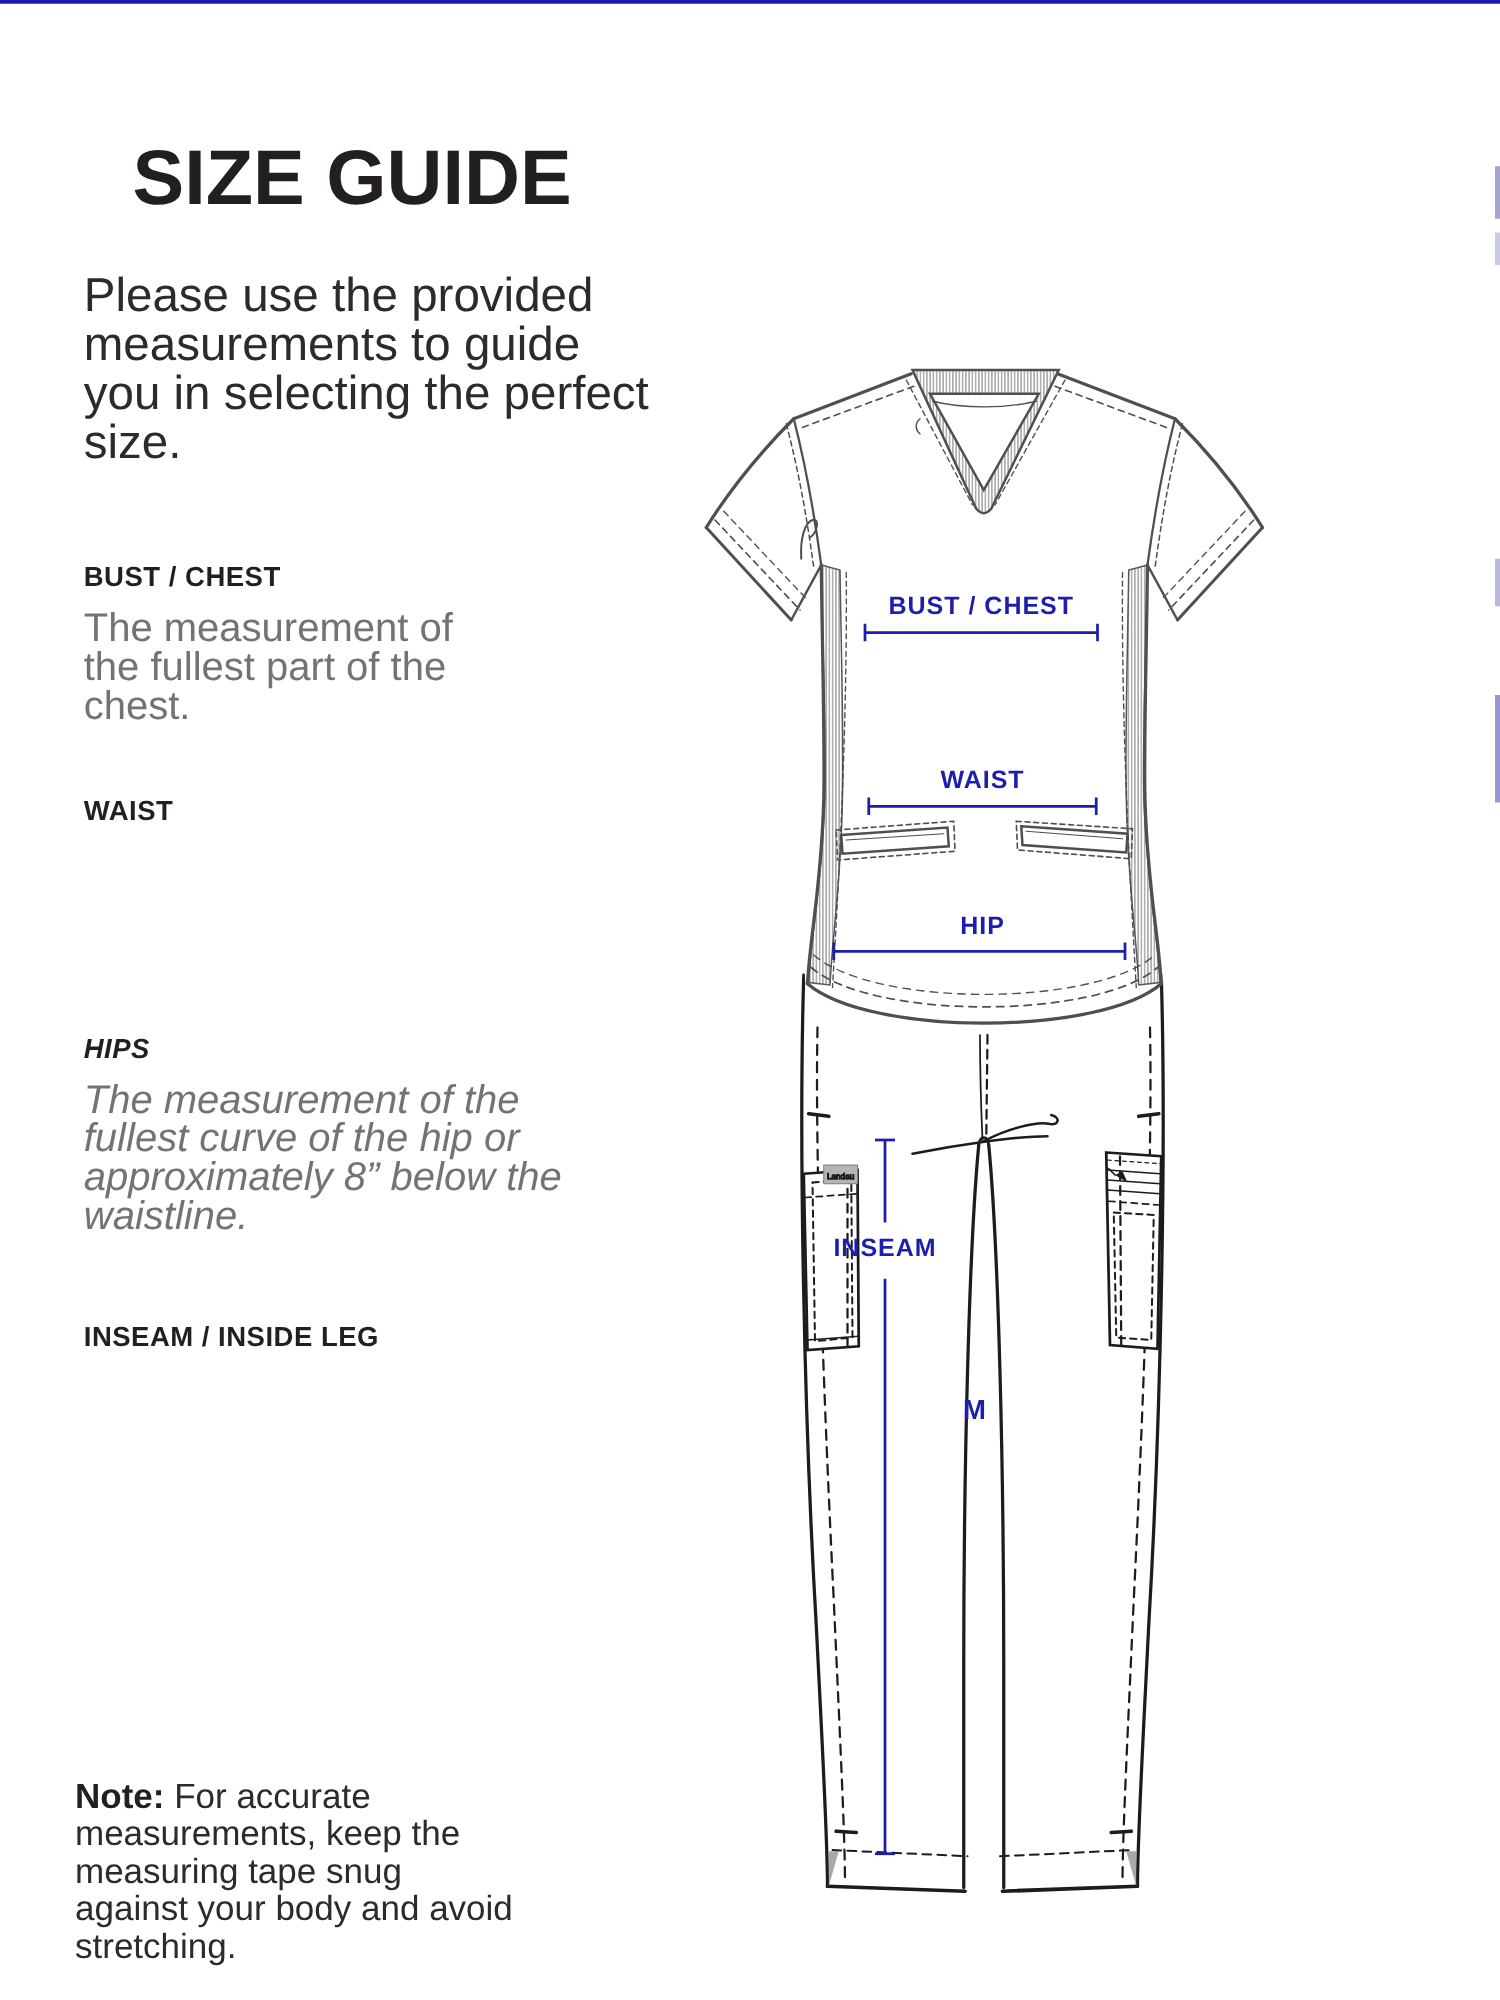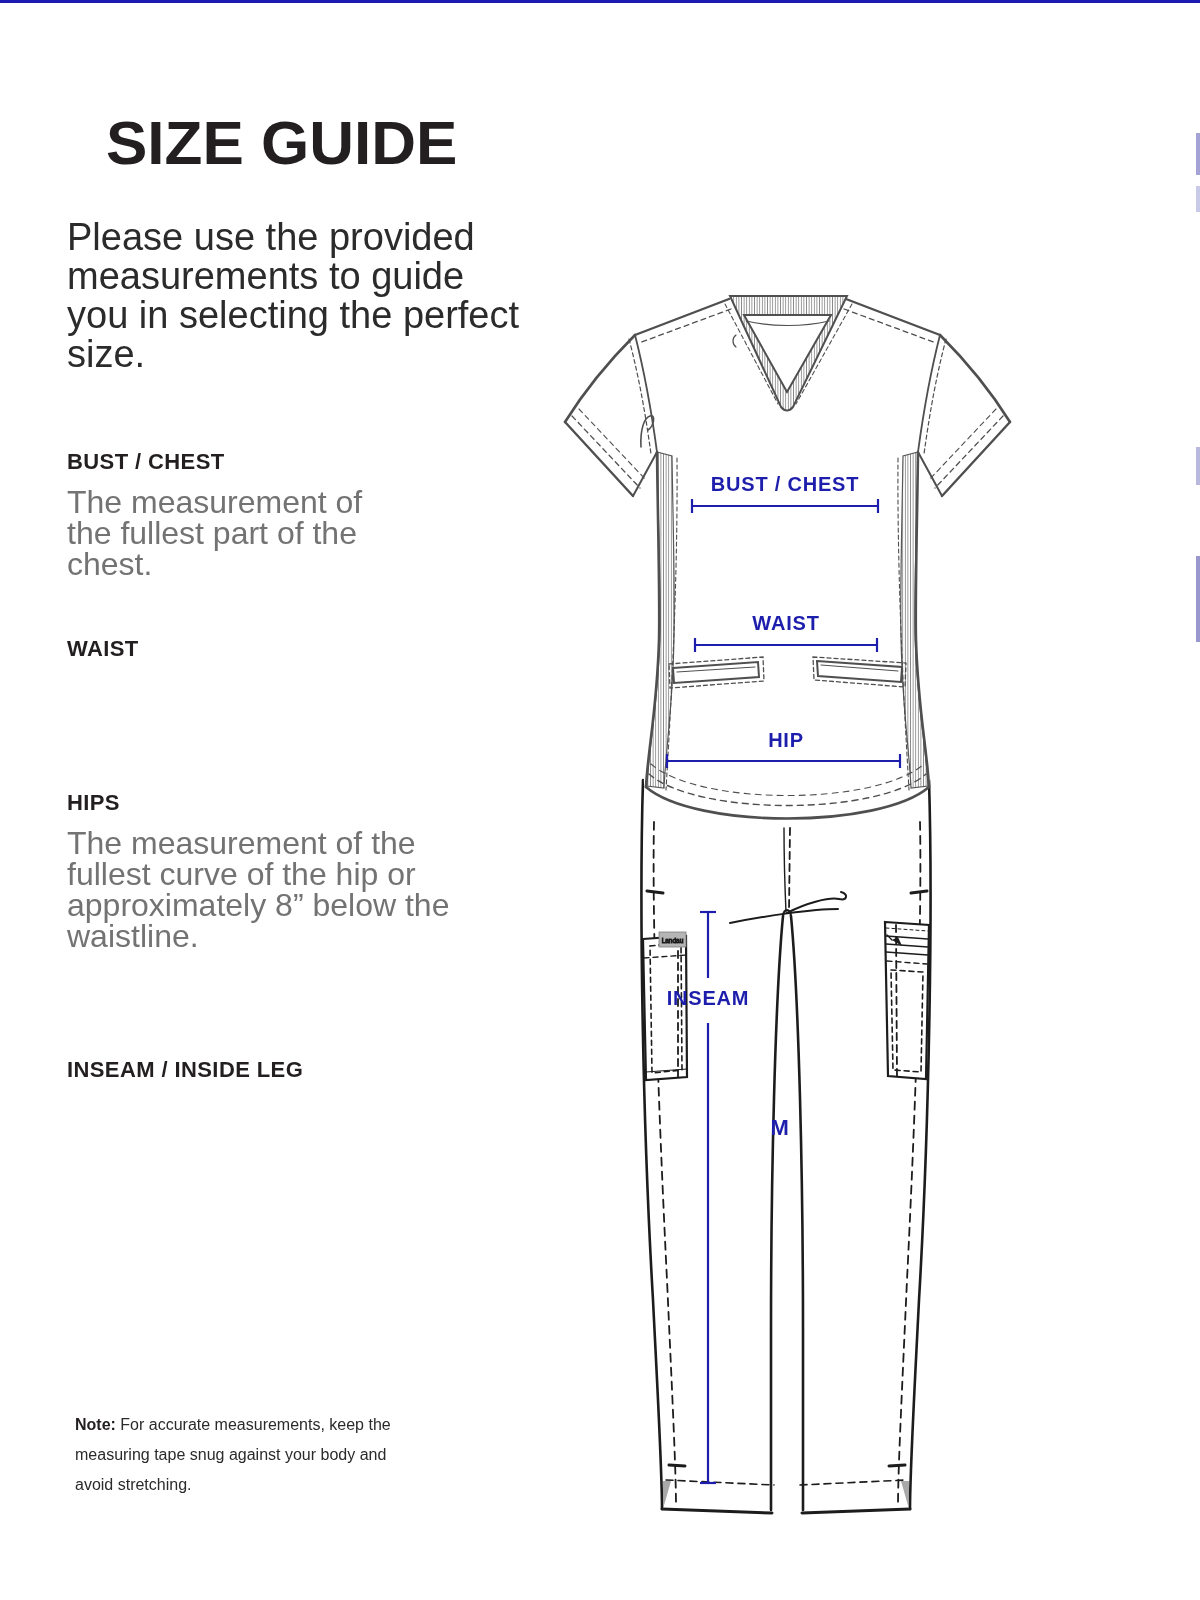--- a/index.html
+++ b/index.html
@@ -17,25 +17,25 @@
     position:absolute;left:67px;top:180px;width:462px;
     font-size:38px;line-height:39px;color:#2b2b2b;
   }
   .section{position:absolute;left:67px;}
   .section h3{
     margin:0;font-size:22px;font-weight:bold;letter-spacing:.4px;color:#231f20;
   }
   .section p{margin:12px 0 0 0;font-size:32px;line-height:31px;color:#737373;}
   .s1{top:449px;} .s1 p{width:305px;}
   .s2{top:636px;} .s2 p{width:335px;}
-  .s3{top:790px;} .s3 p{width:392px;}
+  .s3{top:826px;font-style:italic;} .s3 p{width:392px;}
   .s4{top:1026px;margin-top:31px;} .s4 p{width:352px;}
   .note{
-    position:absolute;left:75px;top:1394px;width:352px;
-    font-size:16px;line-height:30px;color:#2b2b2b;
+    position:absolute;left:60px;top:1394px;width:352px;
+    font-size:28px;line-height:30px;color:#2b2b2b;
   }
   .note b{font-weight:bold;color:#231f20;}
   .diagram{position:absolute;left:540px;top:280px;width:520px;height:1240px;}
   svg text.meas{
     font-family:"Liberation Sans", sans-serif;font-weight:bold;
     fill:#1e1ead;letter-spacing:.8px;
   }
   svg text.tag{font-family:"Liberation Sans", sans-serif;fill:#5a5a5a;}
 </style>
 </head>

